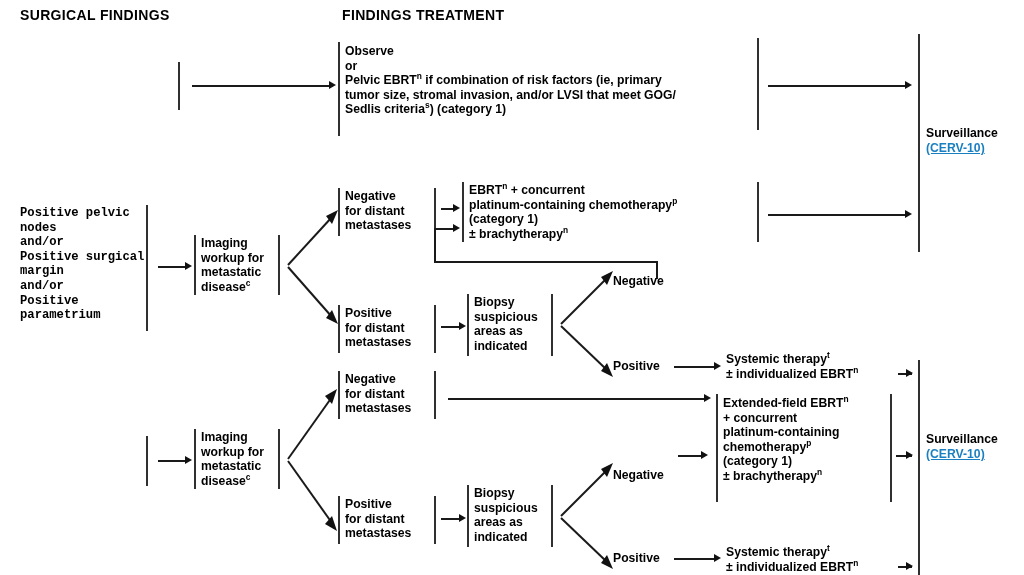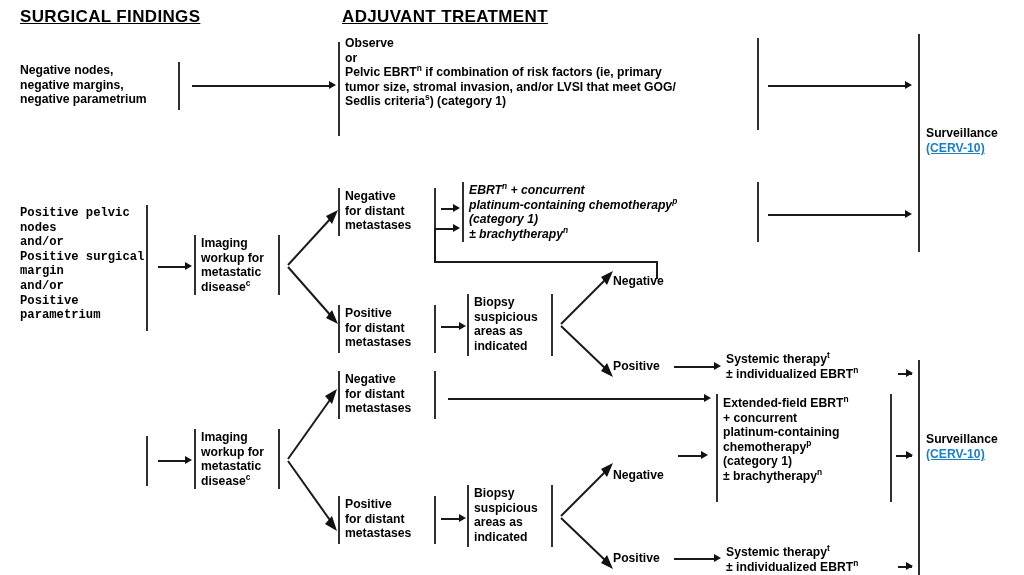--- a/index.html
+++ b/index.html
@@ -13,26 +13,25 @@
     width: 1024px;
     height: 575px;
     background: #ffffff;
     font-family: "Liberation Sans", sans-serif;
     overflow: hidden;
   }
 
   
   .col-head {
     position: absolute;
-    font-size: 17px;
+    font-size: 14px;
     font-weight: bold;
     letter-spacing: 0.35px;
     color: #000;
     white-space: nowrap;
-    text-decoration: underline;
   }
   .tx {
     position: absolute;
     font-size: 12.2px;
     line-height: 14.6px;
     color: #000;
     white-space: pre-line;
   }
   .b  { font-weight: bold; }
 
@@ -79,34 +78,31 @@
     font-weight: bold;
     cursor: pointer;
   }
 </style>
 </head>
 <body>
 
 <div id="canvas">
 
   <div class="col-head" style="left:20px; top:7px;">SURGICAL FINDINGS</div>
-  <div class="col-head" style="left:342px; top:7px;">ADJUVANT TREATMENT</div>
-
-  <div class="tx b" style="left:20px; top:63px; width:160px;">Negative nodes,
-negative margins,
-negative parametrium</div>
+  <div class="col-head" style="left:342px; top:7px;">FINDINGS TREATMENT</div>
+
 
   <div class="vbar" style="left:178px; top:62px; height:48px;"></div>
 
   <div class="hline" style="left:192px; top:85px; width:138px;"></div>
   <div class="ah" style="left:329px; top:81px;"></div>
 
   <div class="vbar" style="left:338px; top:42px; height:94px;"></div>
 
-  <div class="tx b" style="left:345px; top:36px; width:410px;">Observe<br>or<br>Pelvic EBRT<sup>n</sup> if combination of risk factors (ie, primary<br>tumor size, stromal invasion, and/or LVSI that meet GOG/<br>Sedlis criteria<sup>s</sup>) (category 1)</div>
+  <div class="tx b" style="left:345px; top:44px; width:410px;">Observe<br>or<br>Pelvic EBRT<sup>n</sup> if combination of risk factors (ie, primary<br>tumor size, stromal invasion, and/or LVSI that meet GOG/<br>Sedlis criteria<sup>s</sup>) (category 1)</div>
 
   <div class="vbar" style="left:757px; top:38px; height:92px;"></div>
 
   <div class="hline" style="left:768px; top:85px; width:140px;"></div>
   <div class="ah" style="left:905px; top:81px;"></div>
 
   <div class="vbar" style="left:918px; top:34px; height:218px;"></div>
 
   <div class="tx b" style="left:926px; top:126px; width:110px;"><span>Surveillance</span><br><span class="link">(CERV-10)</span></div>
 
@@ -138,21 +134,21 @@
   <div class="vbar" style="left:338px; top:188px; height:48px;"></div>
   <div class="tx b" style="left:345px; top:189px; width:90px;">Negative
 for distant
 metastases</div>
   <div class="vbar" style="left:434px; top:188px; height:48px;"></div>
 
   <div class="hline" style="left:441px; top:208px; width:14px;"></div>
   <div class="ah" style="left:453px; top:204px;"></div>
 
   <div class="vbar" style="left:462px; top:182px; height:60px;"></div>
-  <div class="tx b" style="left:469px; top:183px; width:290px;font-style:italic;">EBRT<sup>n</sup> + concurrent<br>platinum-containing chemotherapy<sup>p</sup><br>(category 1)<br>± brachytherapy<sup>n</sup></div>
+  <div class="tx b" style="left:469px; top:183px; width:290px;">EBRT<sup>n</sup> + concurrent<br>platinum-containing chemotherapy<sup>p</sup><br>(category 1)<br>± brachytherapy<sup>n</sup></div>
 
   <div class="vline" style="left:656px; top:261px; height:18px;"></div>
   <div class="hline" style="left:434px; top:261px; width:224px;"></div>
   <div class="vline" style="left:434px; top:228px; height:34px;"></div>
   <div class="hline" style="left:434px; top:228px; width:21px;"></div>
   <div class="ah" style="left:453px; top:224px;"></div>
 
   <div class="vbar" style="left:757px; top:182px; height:60px;"></div>
   <div class="hline" style="left:768px; top:214px; width:140px;"></div>
   <div class="ah" style="left:905px; top:210px;"></div>

